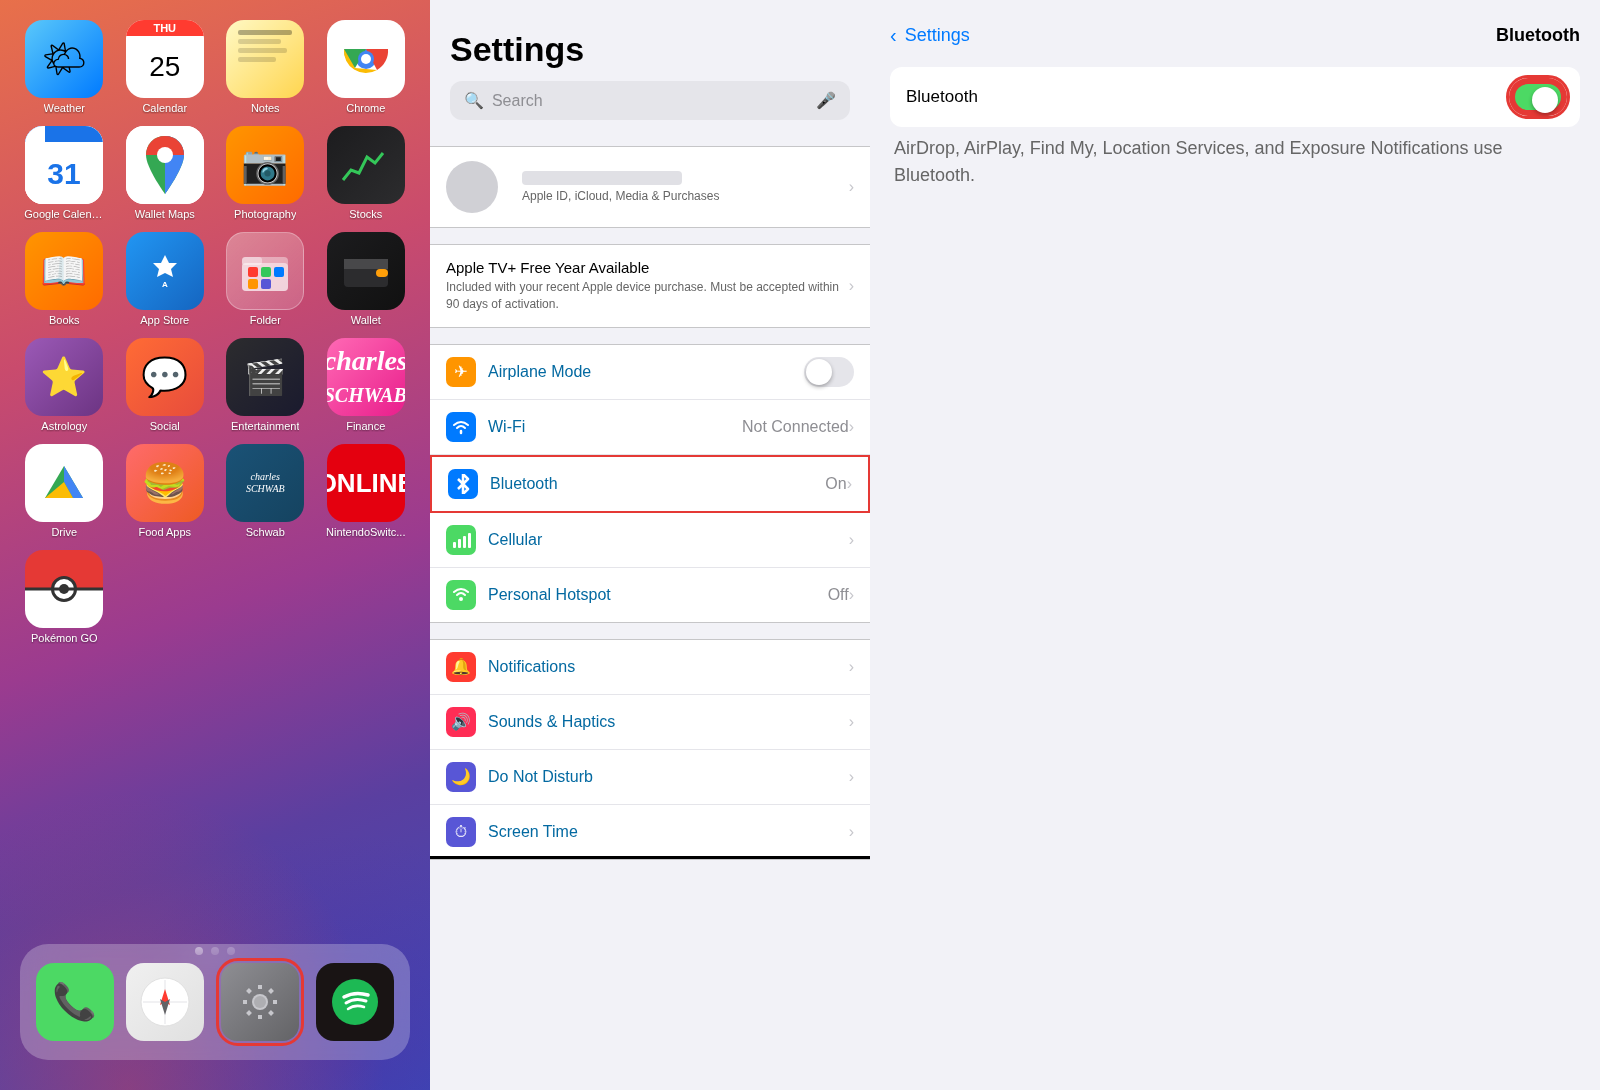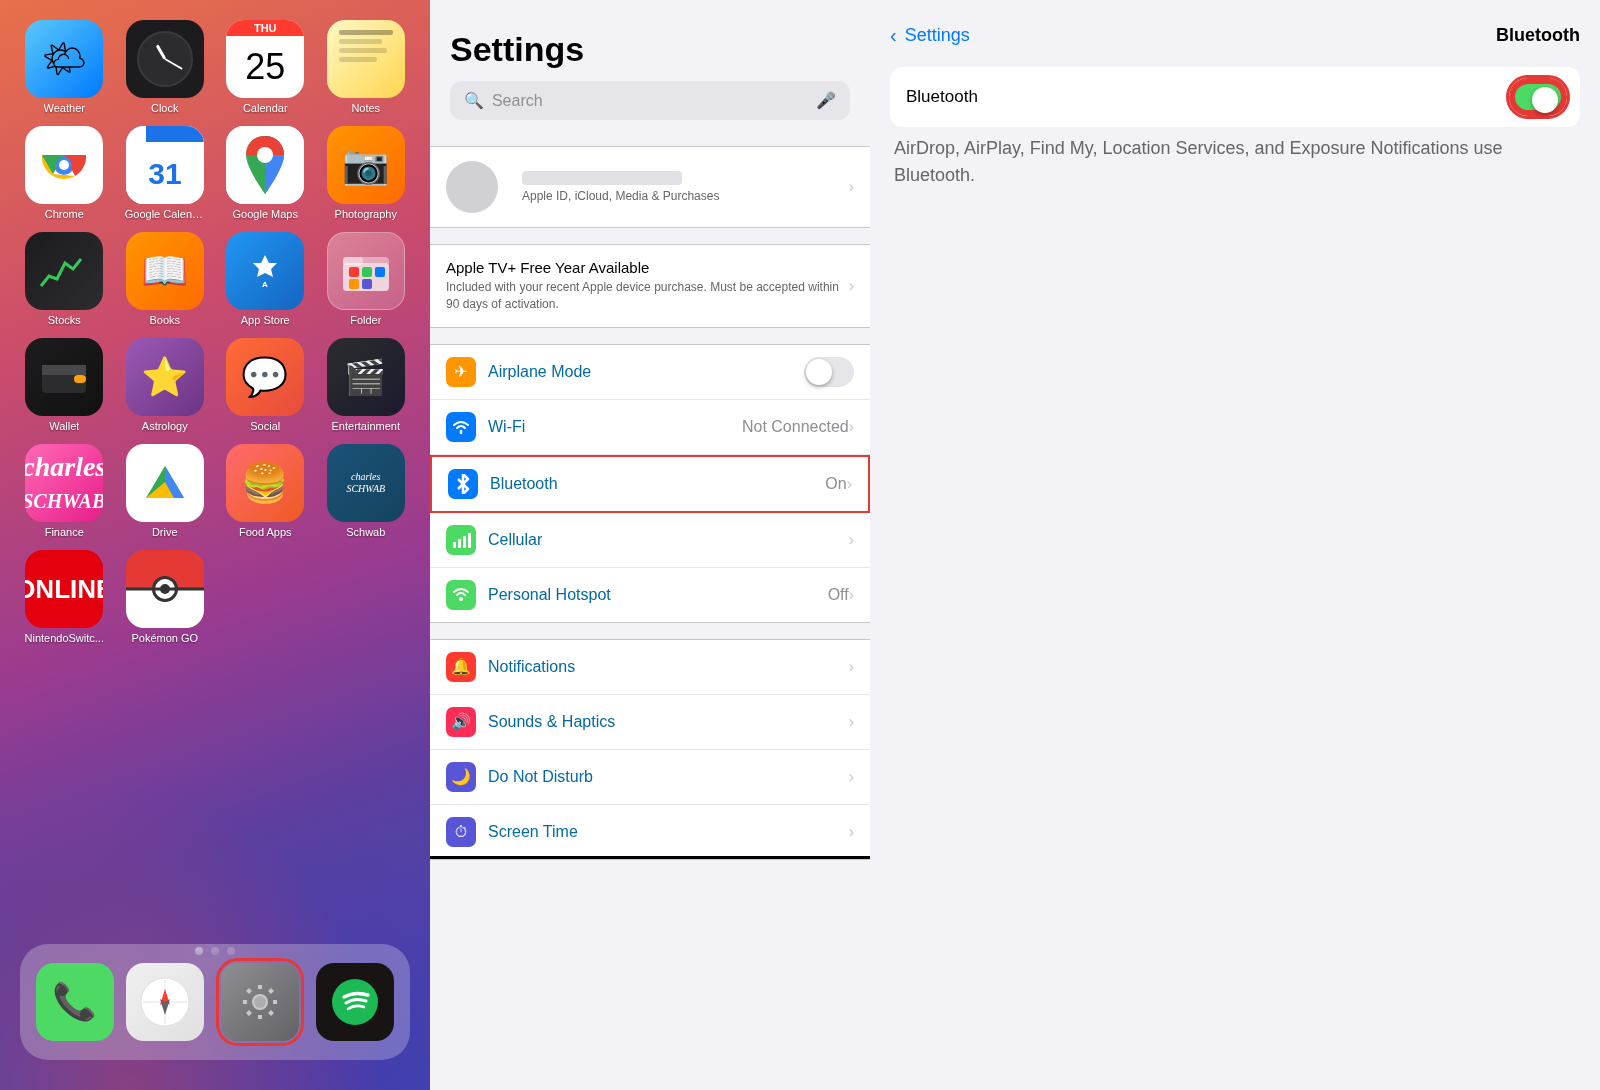--- a/index.html
+++ b/index.html
@@ -385,21 +385,21 @@
       font-size: 11px;
       font-weight: 600;
       text-align: center;
       padding: 2px 0;
     }
     .cal-day {
       flex: 1;
       display: flex;
       align-items: center;
       justify-content: center;
-      font-size: 36px;
+      font-size: 28px;
       font-weight: 200;
       color: #000;
       text-align: center;
     }
 
     
     .notes-icon-custom {
       width: 78px; height: 78px;
       background: linear-gradient(135deg, #fff9c4, #ffd54f);
       border-radius: 18px;
@@ -431,29 +431,20 @@
 
 <div id="iphone-panel">
 
   <div class="apps-grid">
 
     <div class="app-item">
       <div class="app-icon icon-weather">
         <span style="font-size:36px;">🌤</span>
       </div>
       <span class="app-label">Weather</span>
-    </div>
-    <div class="app-item">
-      <div class="clock-face">
-        <div class="clock-circle">
-          <div class="clock-hand-hour"></div>
-          <div class="clock-hand-min"></div>
-        </div>
-      </div>
-      <span class="app-label">Clock</span>
     </div>
     <div class="app-item">
       <div class="calendar-icon-custom">
         <div class="cal-header">THU</div>
         <div class="cal-day">25</div>
       </div>
       <span class="app-label">Calendar</span>
     </div>
 
     <div class="app-item">
@@ -493,21 +484,21 @@
     <div class="app-item">
       <div class="app-icon" style="background:white;border-radius:18px;overflow:hidden;">
         <svg width="78" height="78" viewBox="0 0 78 78">
           <rect width="78" height="78" fill="white"></rect>
           <path d="M39 10 C28 10 20 18 20 29 C20 42 39 68 39 68 C39 68 58 42 58 29 C58 18 50 10 39 10Z" fill="#34a853"></path>
           <path d="M39 10 C50 10 58 18 58 29 C58 42 39 68 39 68 L39 10Z" fill="#4285f4"></path>
           <path d="M39 10 C28 10 20 18 20 29 L58 29 C58 18 50 10 39 10Z" fill="#ea4335"></path>
           <circle cx="39" cy="29" r="8" fill="white"></circle>
         </svg>
       </div>
-      <span class="app-label">Google Maps</span>
+      <span class="app-label">Wallet Maps</span>
     </div>
 
     <div class="app-item">
       <div class="app-icon icon-photography">
         <span style="font-size:38px;">📷</span>
       </div>
       <span class="app-label">Photography</span>
     </div>
     <div class="app-item">
       <div class="app-icon icon-stocks">

